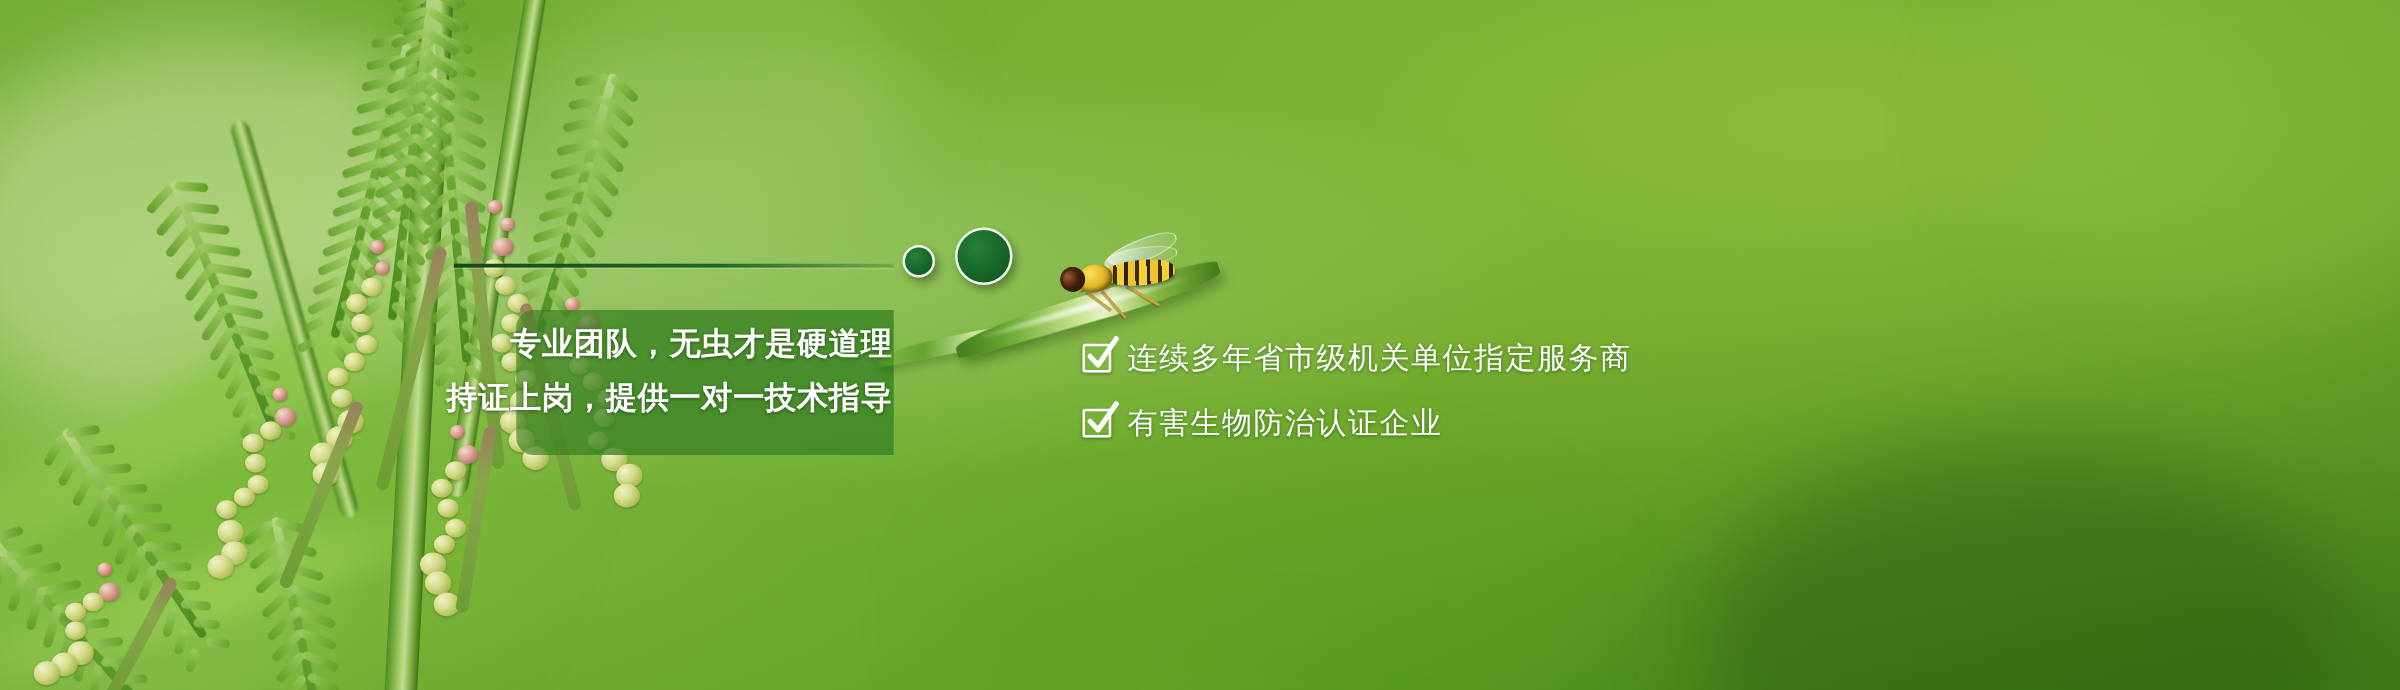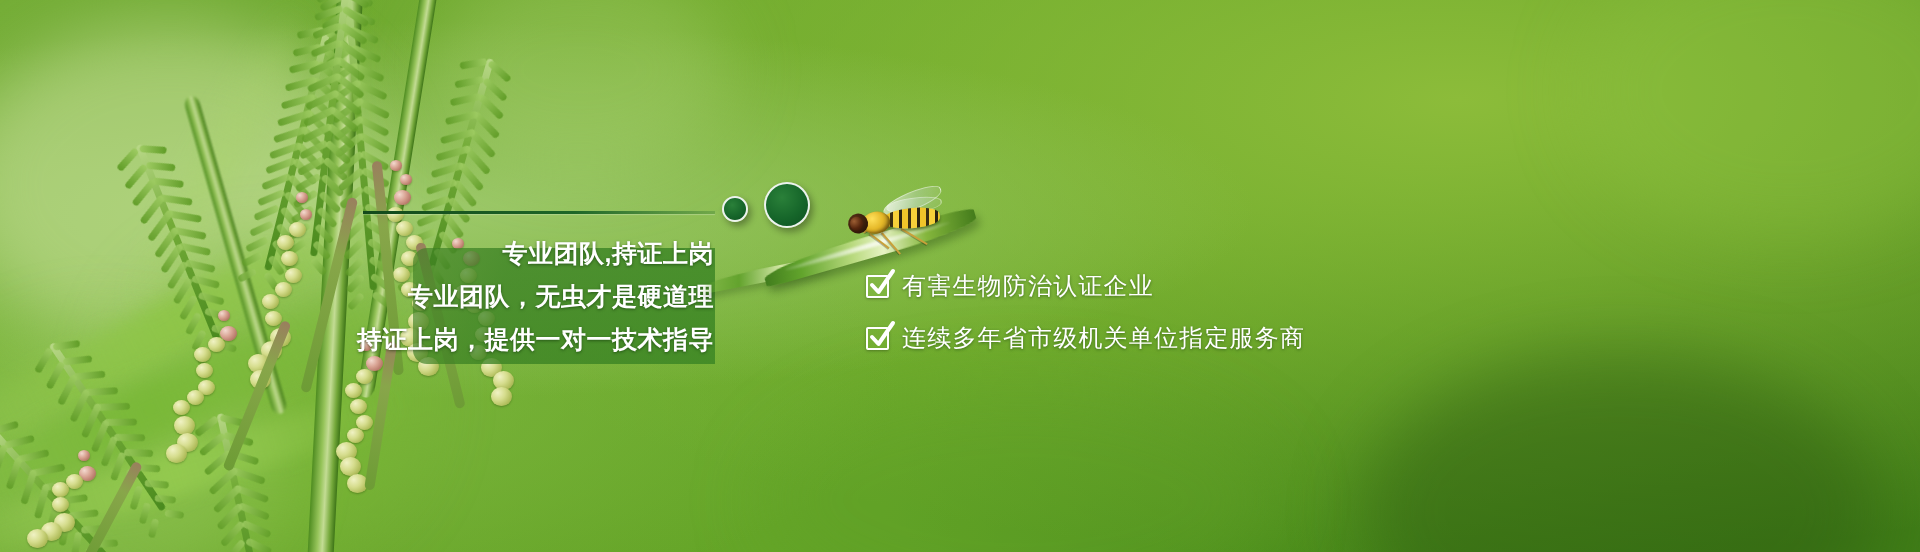--- a/index.html
+++ b/index.html
@@ -612,21 +612,20 @@
   </div>
 
 
   <div class="dot small"></div>
   <div class="dot big"></div>
 
   <div class="rule"></div>
 
   <div class="panel"></div>
   <div class="panel-text">
-    <div class="l1">专业团队,持证上岗</div>
     <div class="l2">专业团队，无虫才是硬道理</div>
     <div class="l3">持证上岗，提供一对一技术指导</div>
   </div>
 
   <div class="grass-blade2"></div>
   <div class="grass-blade"></div>
   <div class="hoverfly">
     <div class="hf-wing w1"></div>
     <div class="hf-wing w2"></div>
     <div class="hf-leg g4"></div>
@@ -639,27 +638,27 @@
     <div class="hf-eye"></div>
   </div>
 
   <div class="bullets">
     <div class="bullet">
       <span class="cbox">
         <svg viewBox="0 0 31 31" aria-hidden="true">
           <path d="M6 17 L12.5 24 L27 3" fill="none" stroke="#ffffff" stroke-width="4" stroke-linecap="round" stroke-linejoin="round"></path>
         </svg>
       </span>
-      <span class="bullet-text">有害生物防治认证企业</span>
+      <span class="bullet-text">连续多年省市级机关单位指定服务商</span>
     </div>
     <div class="bullet">
       <span class="cbox">
         <svg viewBox="0 0 31 31" aria-hidden="true">
           <path d="M6 17 L12.5 24 L27 3" fill="none" stroke="#ffffff" stroke-width="4" stroke-linecap="round" stroke-linejoin="round"></path>
         </svg>
       </span>
-      <span class="bullet-text">连续多年省市级机关单位指定服务商</span>
+      <span class="bullet-text">有害生物防治认证企业</span>
     </div>
   </div>
 
   <div class="pests" id="pest-row"></div>
 
 </div>
 
 </body></html>

